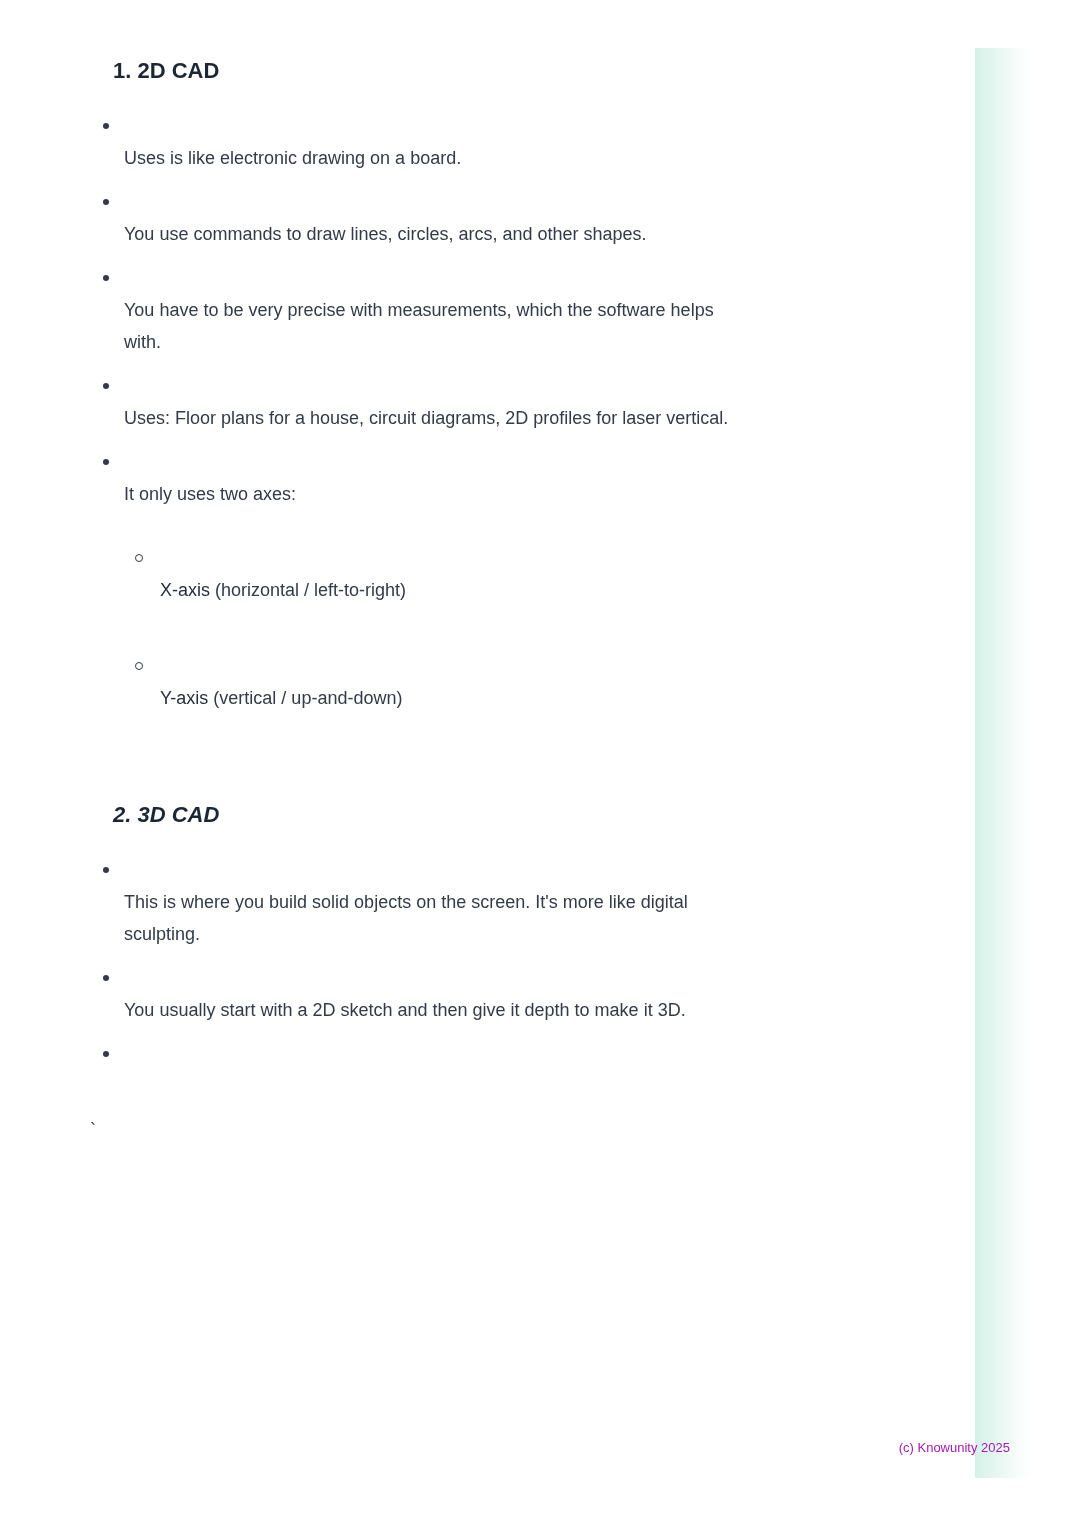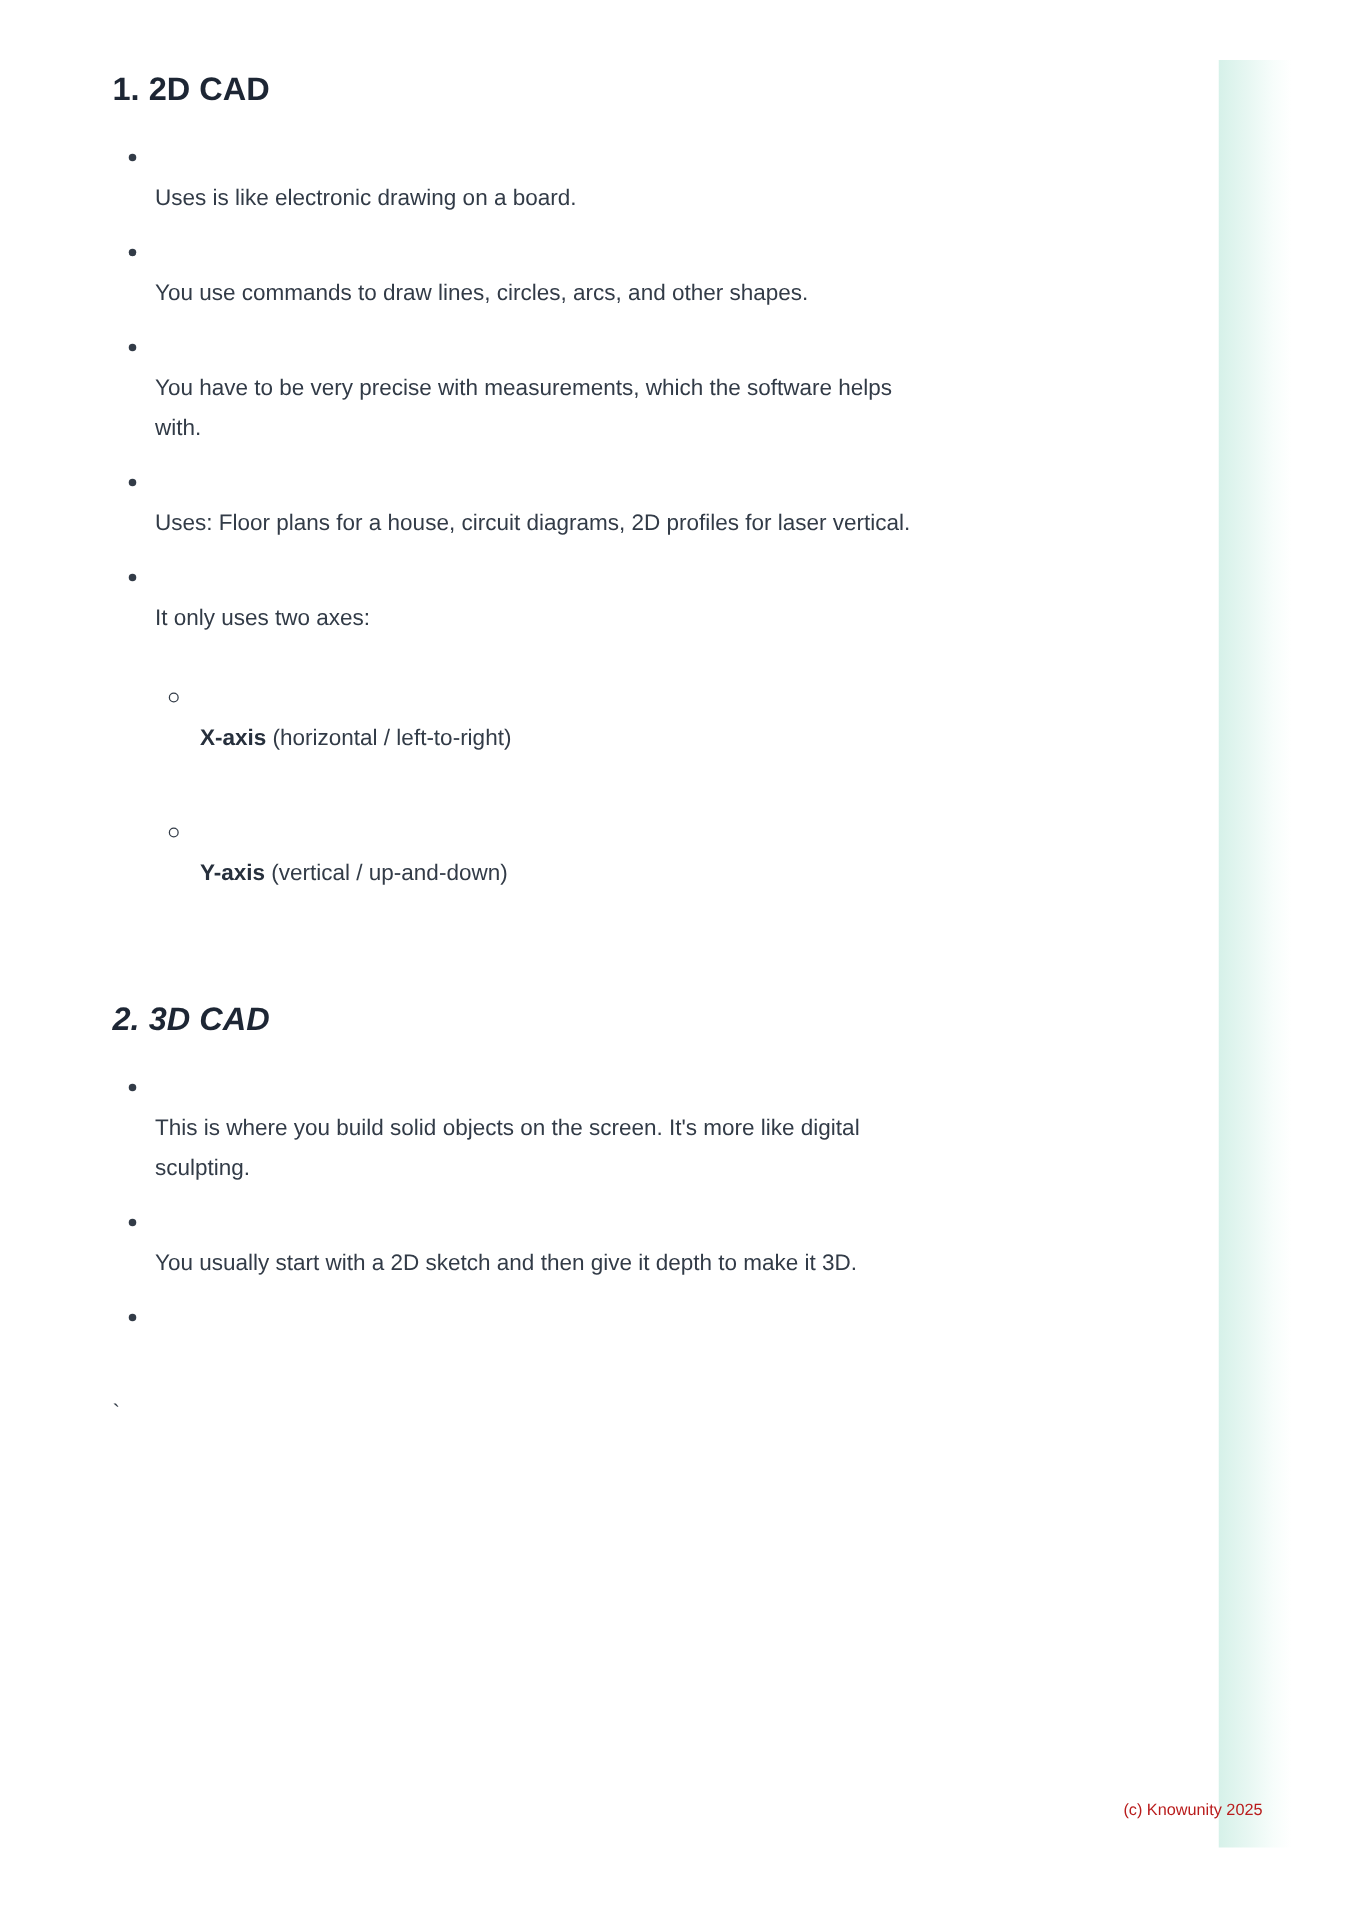--- a/index.html
+++ b/index.html
@@ -18,24 +18,25 @@
     height: 1430px;
     background: linear-gradient(90deg, #d6f1e9 0%, #e7f7f2 40%, #f7fdfb 75%, #ffffff 100%);
   }
   .content {
     position: absolute;
     left: 90px;
     top: 0;
     width: 880px;
   }
   h2.section-heading {
-    font-size: 26px;
+    font-size: 22px;
     line-height: 26px;
     font-weight: 700;
     color: #1d2634;
+    margin-left: 23px;
   }
   h2.heading-1 { margin-top: 58px; }
   h2.heading-2 { margin-top: 2px; font-style: italic; }
   ul.bullet-list {
     list-style: none;
     margin-top: 26px;
   }
   ul.bullet-list > li {
     position: relative;
     padding-left: 34px;
@@ -70,34 +71,34 @@
   ul.sub-bullet-list > li > .circle-marker {
     position: absolute;
     left: 11px;
     top: 12px;
     width: 8px;
     height: 8px;
     border-radius: 50%;
     border: 1.5px solid #323b47;
     background: transparent;
   }
-  .axis-bold { font-weight: 700; color: #27303d; }
+  .axis-bold { font-weight: 400; color: #27303d; }
   .stray-char {
     margin-top: 10px;
     font-size: 18px;
     line-height: 32px;
     color: #323b47;
   }
   .watermark {
     position: absolute;
     top: 1440px;
     right: 70px;
     font-size: 13px;
     line-height: 16px;
-    color: #b91c1c;
+    color: #a21caf;
   }
 </style>
 </head>
 <body>
 
 <div class="accent-strip"></div>
 
 <div class="content">
 
   <h2 class="section-heading heading-1">1. 2D CAD</h2>

